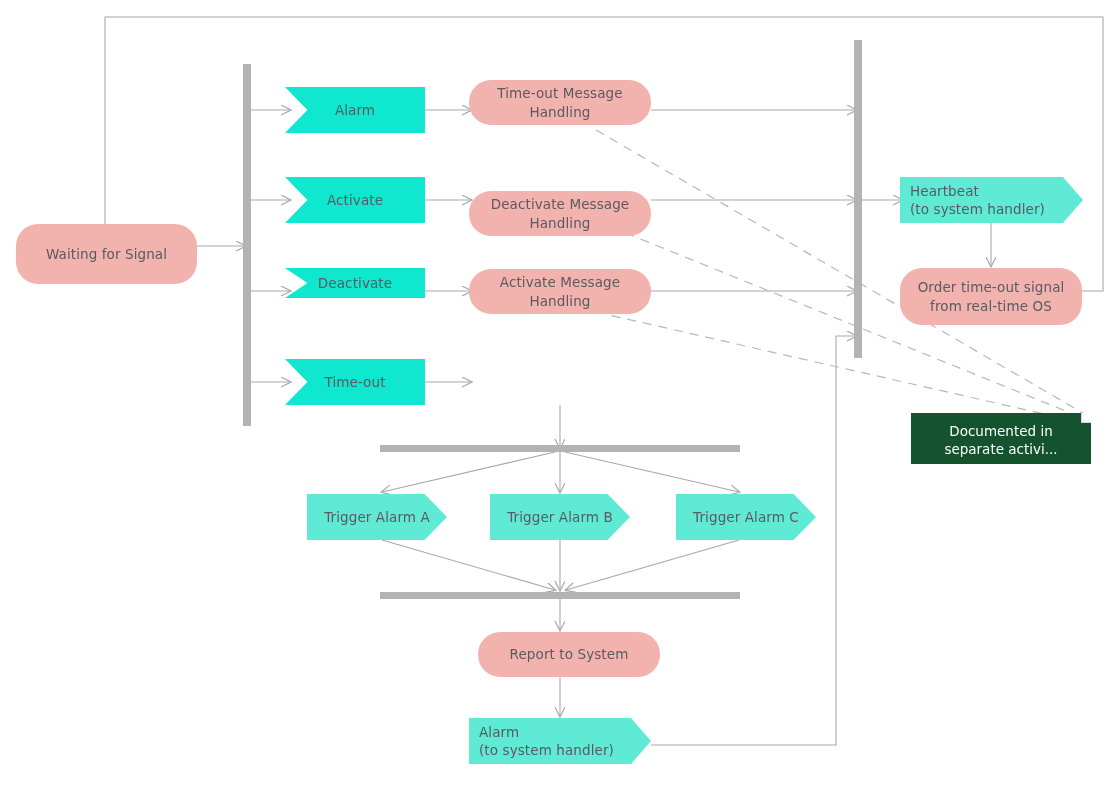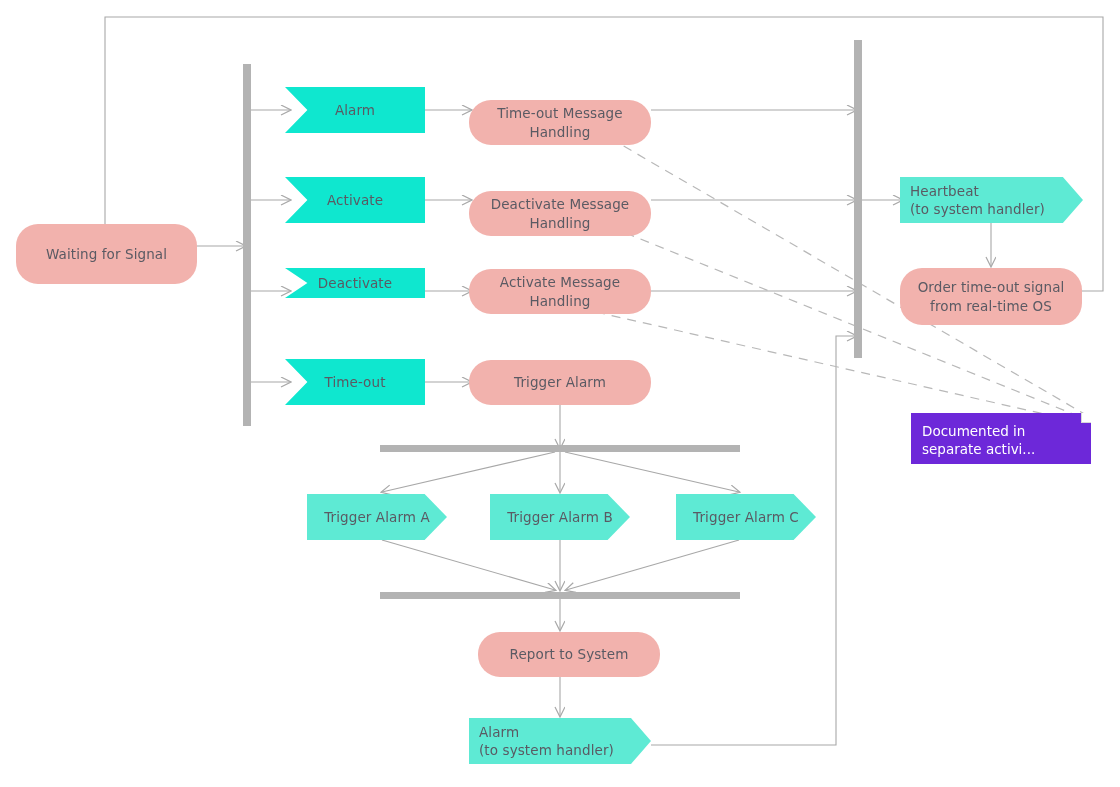--- a/index.html
+++ b/index.html
@@ -62,27 +62,27 @@
   .bar-v {
     position: absolute;
     background: #b3b3b3;
   }
   .bar-h {
     position: absolute;
     background: #b3b3b3;
   }
   .note {
     position: absolute;
-    background: #6d28d9;
+    background: #14532d;
     color: #ffffff;
     font-size: 13.5px;
     line-height: 1.35;
     padding: 9px 11px 0 11px;
     box-sizing: border-box;
-    text-align: left;
+    text-align: center;
     display: block;
   }
   .note-fold {
     position: absolute;
     right: 0;
     top: 0;
     width: 9px;
     height: 9px;
     background: #ffffff;
     border-left: 1px solid #d9d9d9;
@@ -151,38 +151,35 @@
 
   <div class="bar-v" style="left:243px; top:64px; width:8px; height:362px;"></div>
   <div class="bar-v" style="left:854px; top:40px; width:8px; height:318px;"></div>
   <div class="bar-h" style="left:380px; top:445px; width:360px; height:7px;"></div>
   <div class="bar-h" style="left:380px; top:592px; width:360px; height:7px;"></div>
 
   <div class="node action" style="left:16px; top:224px; width:181px; height:60px;">
     <span class="lbl nowrap-pre">Waiting for Signal</span>
   </div>
 
-  <div class="node action" style="left:469px; top:100px; width:182px; height:45px;">
+  <div class="node action" style="left:469px; top:80px; width:182px; height:45px;">
     <span class="lbl nowrap-pre">Time-out Message
 Handling</span>
   </div>
 
   <div class="node action" style="left:469px; top:179px; width:182px; height:45px;margin-top:12px;">
     <span class="lbl nowrap-pre">Deactivate Message
 Handling</span>
   </div>
 
   <div class="node action" style="left:469px; top:269px; width:182px; height:45px;">
     <span class="lbl nowrap-pre">Activate Message
 Handling</span>
   </div>
 
-  <div class="node action" style="left:469px; top:360px; width:182px; height:45px;">
-    <span class="lbl nowrap-pre">Trigger Alarm</span>
-  </div>
 
   <div class="node action" style="left:900px; top:268px; width:182px; height:57px;">
     <span class="lbl nowrap-pre">Order time-out signal
 from real-time OS</span>
   </div>
 
   <div class="node action" style="left:478px; top:632px; width:182px; height:45px;">
     <span class="lbl nowrap-pre">Report to System</span>
   </div>
 

